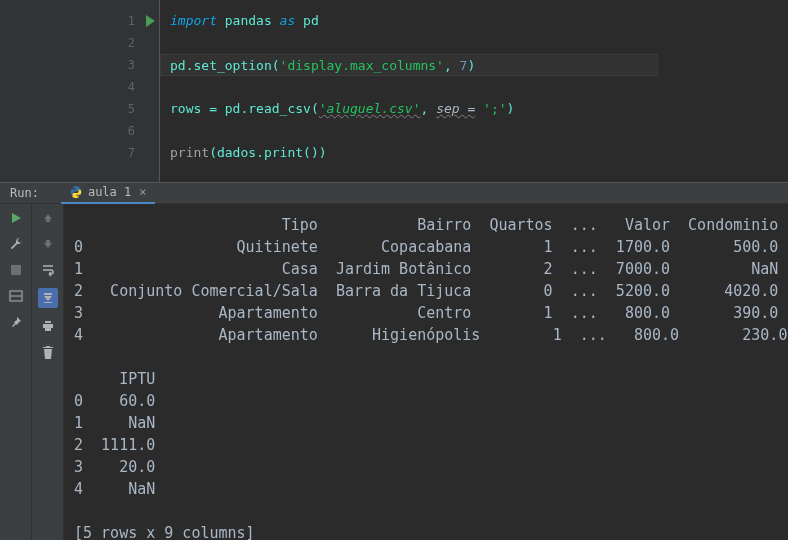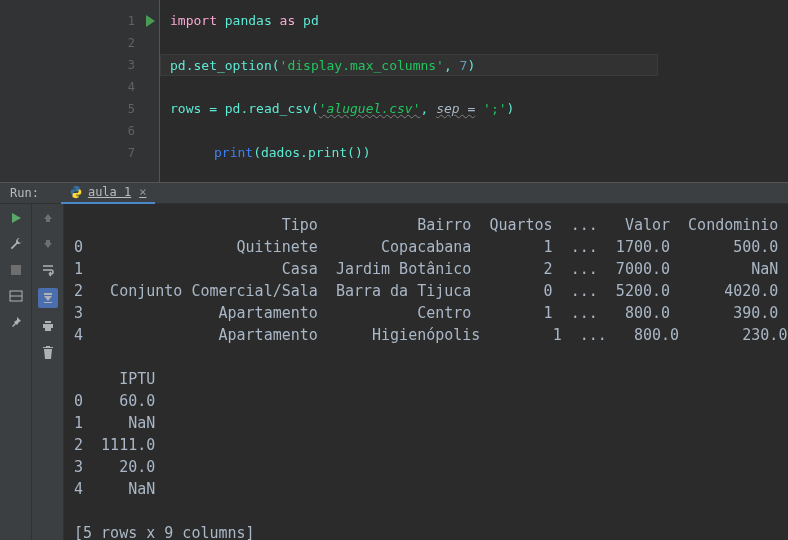--- a/index.html
+++ b/index.html
@@ -52,25 +52,25 @@
   height: 22px;
   line-height: 22px;
   white-space: pre;
 }
 .code-line.highlighted {
   background: #323232;
   border: 1px solid #3b3b3b;
   margin-left:-10px; padding-left:9px;
   margin-right: 130px;
 }
-.kw { color: #f9a8d4; }
+.kw { color: #0ea5e9; font-style: italic; }
 .fn { color: #5eead4; }
 .str { color: #22c55e; }
 .num { color: #6897bb; }
-.call { color: #3b82f6; margin-left: 44px; }
+.call { color: #a3a3a3; }
 .under { text-decoration: underline wavy #808080; text-decoration-thickness:1px;font-style:italic;}
 .tool-window-bar {
   height: 22px;
   background: #3c3f41;
   border-top: 1px solid #555;
   border-bottom: 1px solid #323232;
   display: flex;
   align-items: center;
   font-size: 12px;
   color: #bbbbbb;
@@ -79,21 +79,20 @@
 .tool-window-bar .label {
   padding: 0 10px;
 }
 .tab {
   height: 22px;
   display: flex;
   align-items: center;
   padding: 0 8px;
   border-bottom: 2px solid #4a88c7;
   gap: 5px;
-  text-decoration: underline;
 }
 .tab .py-icon {
   width: 14px; height: 14px;
   display: inline-block;
 }
 .tab-close { color: #999; font-size: 12px; padding-left:3px;}
 .run-pane {
   display: flex;
   height: calc(540px - 182px - 22px);
   background: #2b2b2b;

